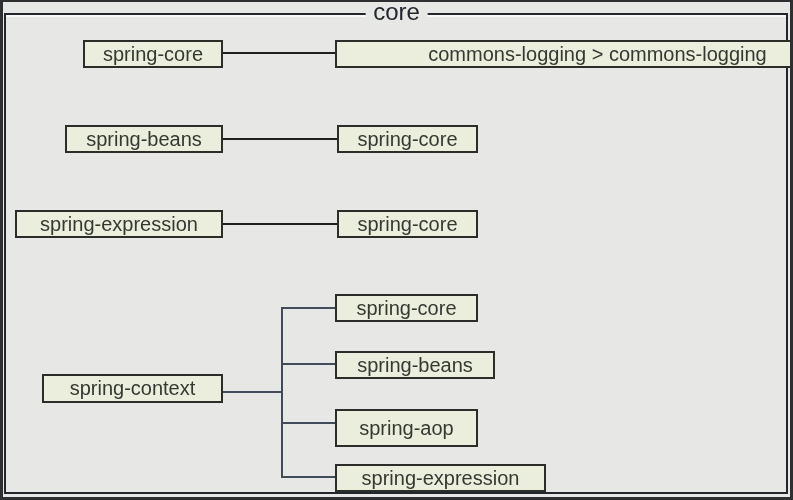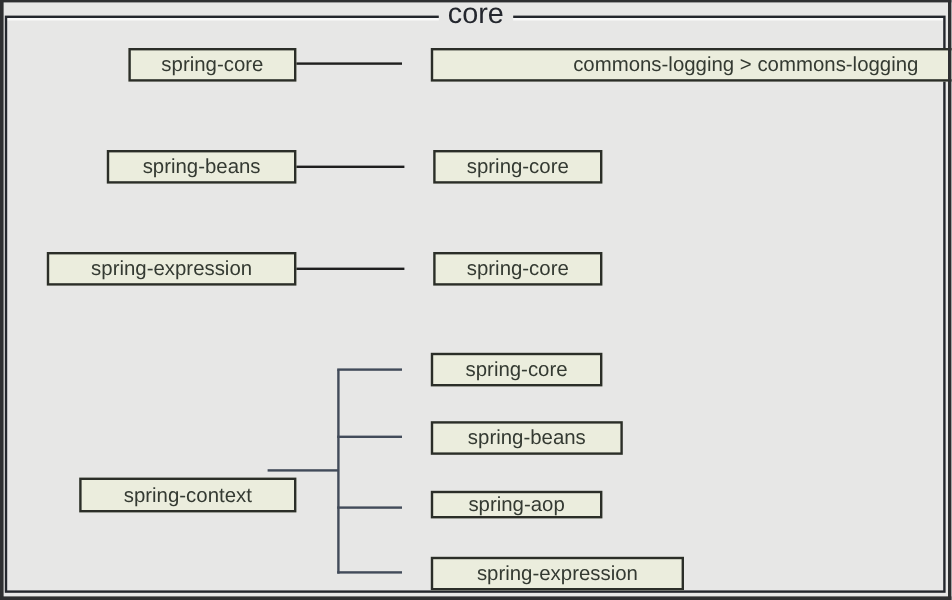--- a/index.html
+++ b/index.html
@@ -25,23 +25,23 @@
   .group-title{
     position:absolute;left:50%;top:13px;transform:translate(-50%,-54%);
     background:#e7e7e6;padding:0 8px;
     font-size:24px;color:#24272e;z-index:2;white-space:nowrap;
   }
 
   
   .node{
     position:absolute;box-sizing:border-box;
     background:#ebeddd;border:2px solid #2b2e28;
-    color:#343a32;font-size:17px;
+    color:#343a32;font-size:20px;
     display:flex;align-items:center;justify-content:center;
-    white-space:nowrap;z-index:3;margin-left:24px;
+    white-space:nowrap;z-index:3;
   }
 
   
   .line{position:absolute;z-index:2;}
   .line-dark{background:#1f1f1f;}
   .line-tree{background:#424b5a;}
 </style>
 </head>
 <body>
 
@@ -58,27 +58,27 @@
 <div class="node" style="left:335px;top:40px;width:525px;height:28px;">commons-logging &gt; commons-logging</div>
 
 <div class="node" style="left:65px;top:125px;width:158px;height:28px;">spring-beans</div>
 <div class="line line-dark" style="left:223px;top:138px;width:114px;height:2px;"></div>
 <div class="node" style="left:337px;top:125px;width:141px;height:28px;">spring-core</div>
 
 <div class="node" style="left:15px;top:210px;width:208px;height:28px;">spring-expression</div>
 <div class="line line-dark" style="left:223px;top:223px;width:114px;height:2px;"></div>
 <div class="node" style="left:337px;top:210px;width:141px;height:28px;">spring-core</div>
 
-<div class="node" style="left:42px;top:398px;width:181px;height:29px;">spring-context</div>
+<div class="node" style="left:42px;top:374px;width:181px;height:29px;">spring-context</div>
 <div class="line line-tree" style="left:223px;top:391px;width:59px;height:2px;"></div>
 <div class="line line-tree" style="left:281px;top:308px;width:2px;height:170px;"></div>
 
 <div class="line line-tree" style="left:281px;top:307px;width:54px;height:2px;"></div>
 <div class="node" style="left:335px;top:294px;width:143px;height:28px;">spring-core</div>
 
 <div class="line line-tree" style="left:281px;top:363px;width:54px;height:2px;"></div>
 <div class="node" style="left:335px;top:351px;width:160px;height:28px;">spring-beans</div>
 
 <div class="line line-tree" style="left:281px;top:422px;width:54px;height:2px;"></div>
-<div class="node" style="left:335px;top:409px;width:143px;height:23px;">spring-aop</div>
+<div class="node" style="left:335px;top:409px;width:143px;height:38px;">spring-aop</div>
 
 <div class="line line-tree" style="left:281px;top:476px;width:54px;height:2px;"></div>
 <div class="node" style="left:335px;top:464px;width:211px;height:28px;">spring-expression</div>
 
 </body></html>

